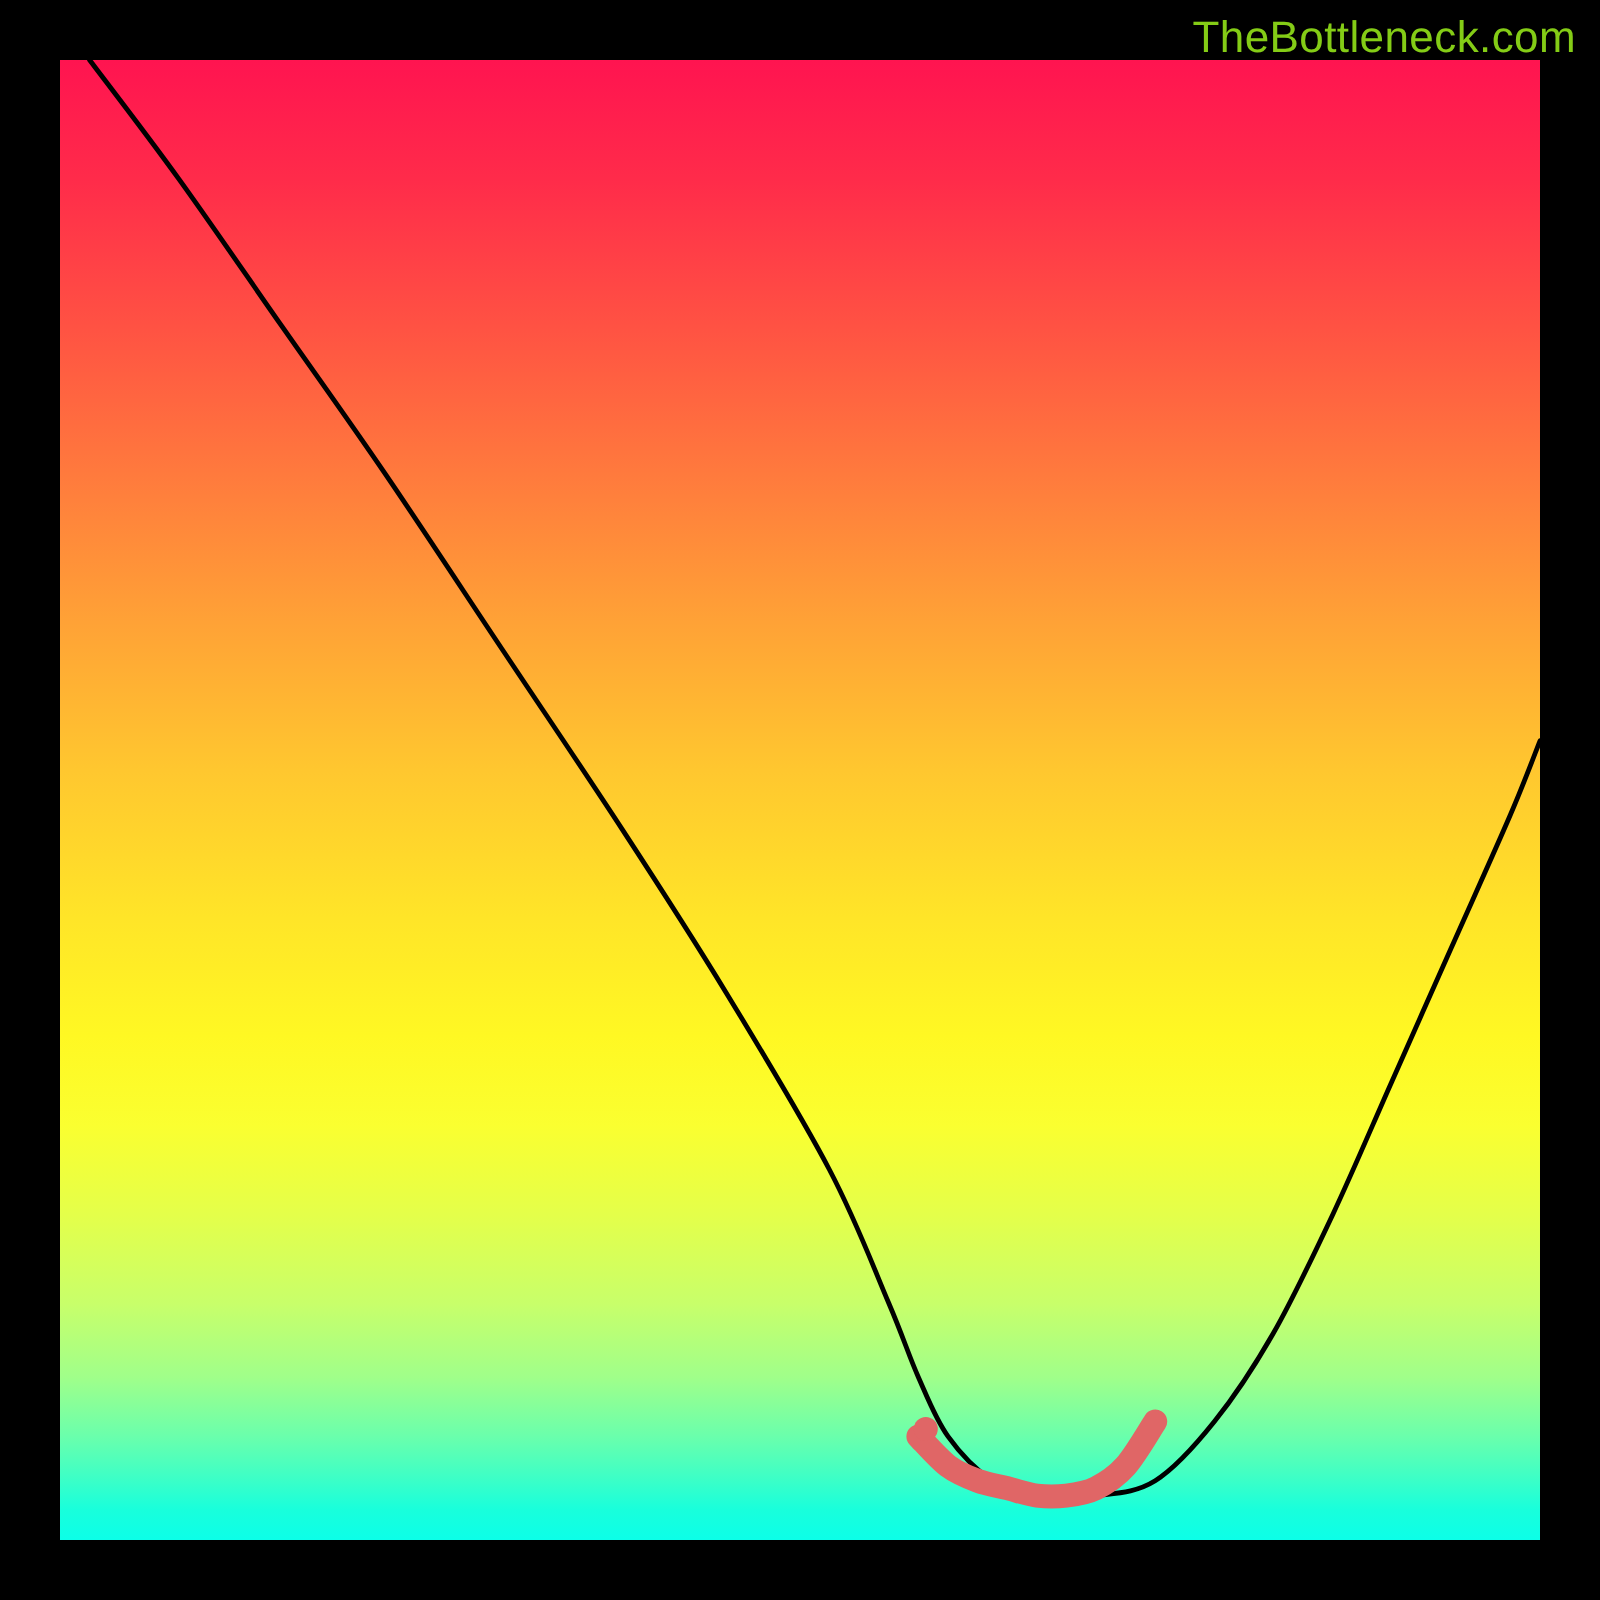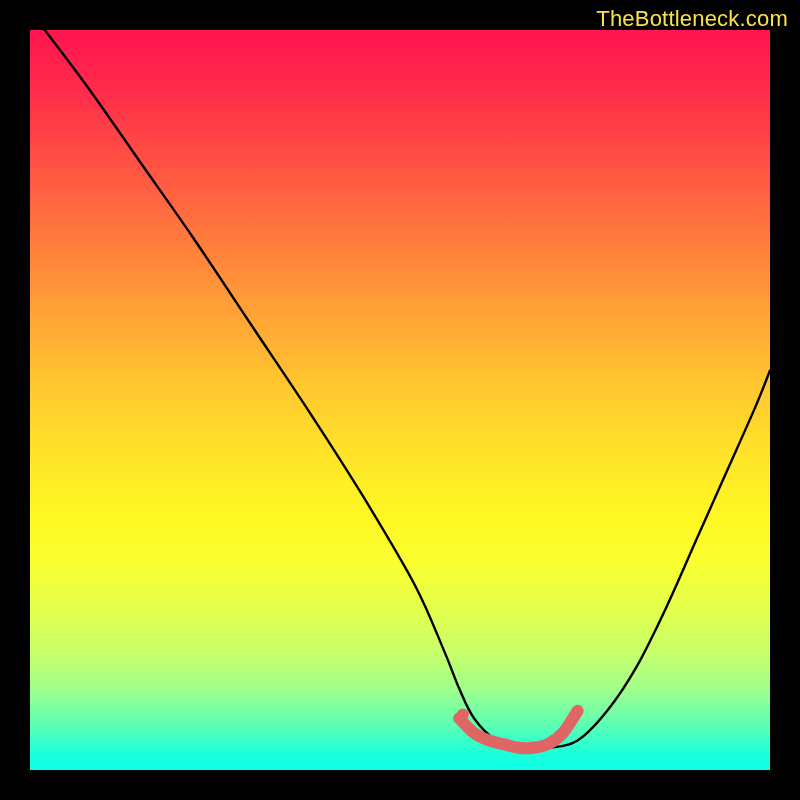--- a/index.html
+++ b/index.html
@@ -2,21 +2,21 @@
 <html><head>
 <meta charset="utf-8">
 <style>
   * { margin: 0; padding: 0; box-sizing: border-box; }
   html, body { width: 800px; height: 800px; background: #000; overflow: hidden; }
   .container { position: relative; width: 800px; height: 800px; background: #000; }
   .watermark {
     position: absolute;
     top: 6px;
     right: 12px;
-    color: #fde047;
+    color: #84cc16;
     font-family: Arial, Helvetica, sans-serif;
     font-size: 22px;
     font-weight: 500;
     letter-spacing: 0.2px;
     z-index: 10;
   }
   .plot-area {
     position: absolute;
     left: 30px;
     top: 30px;

